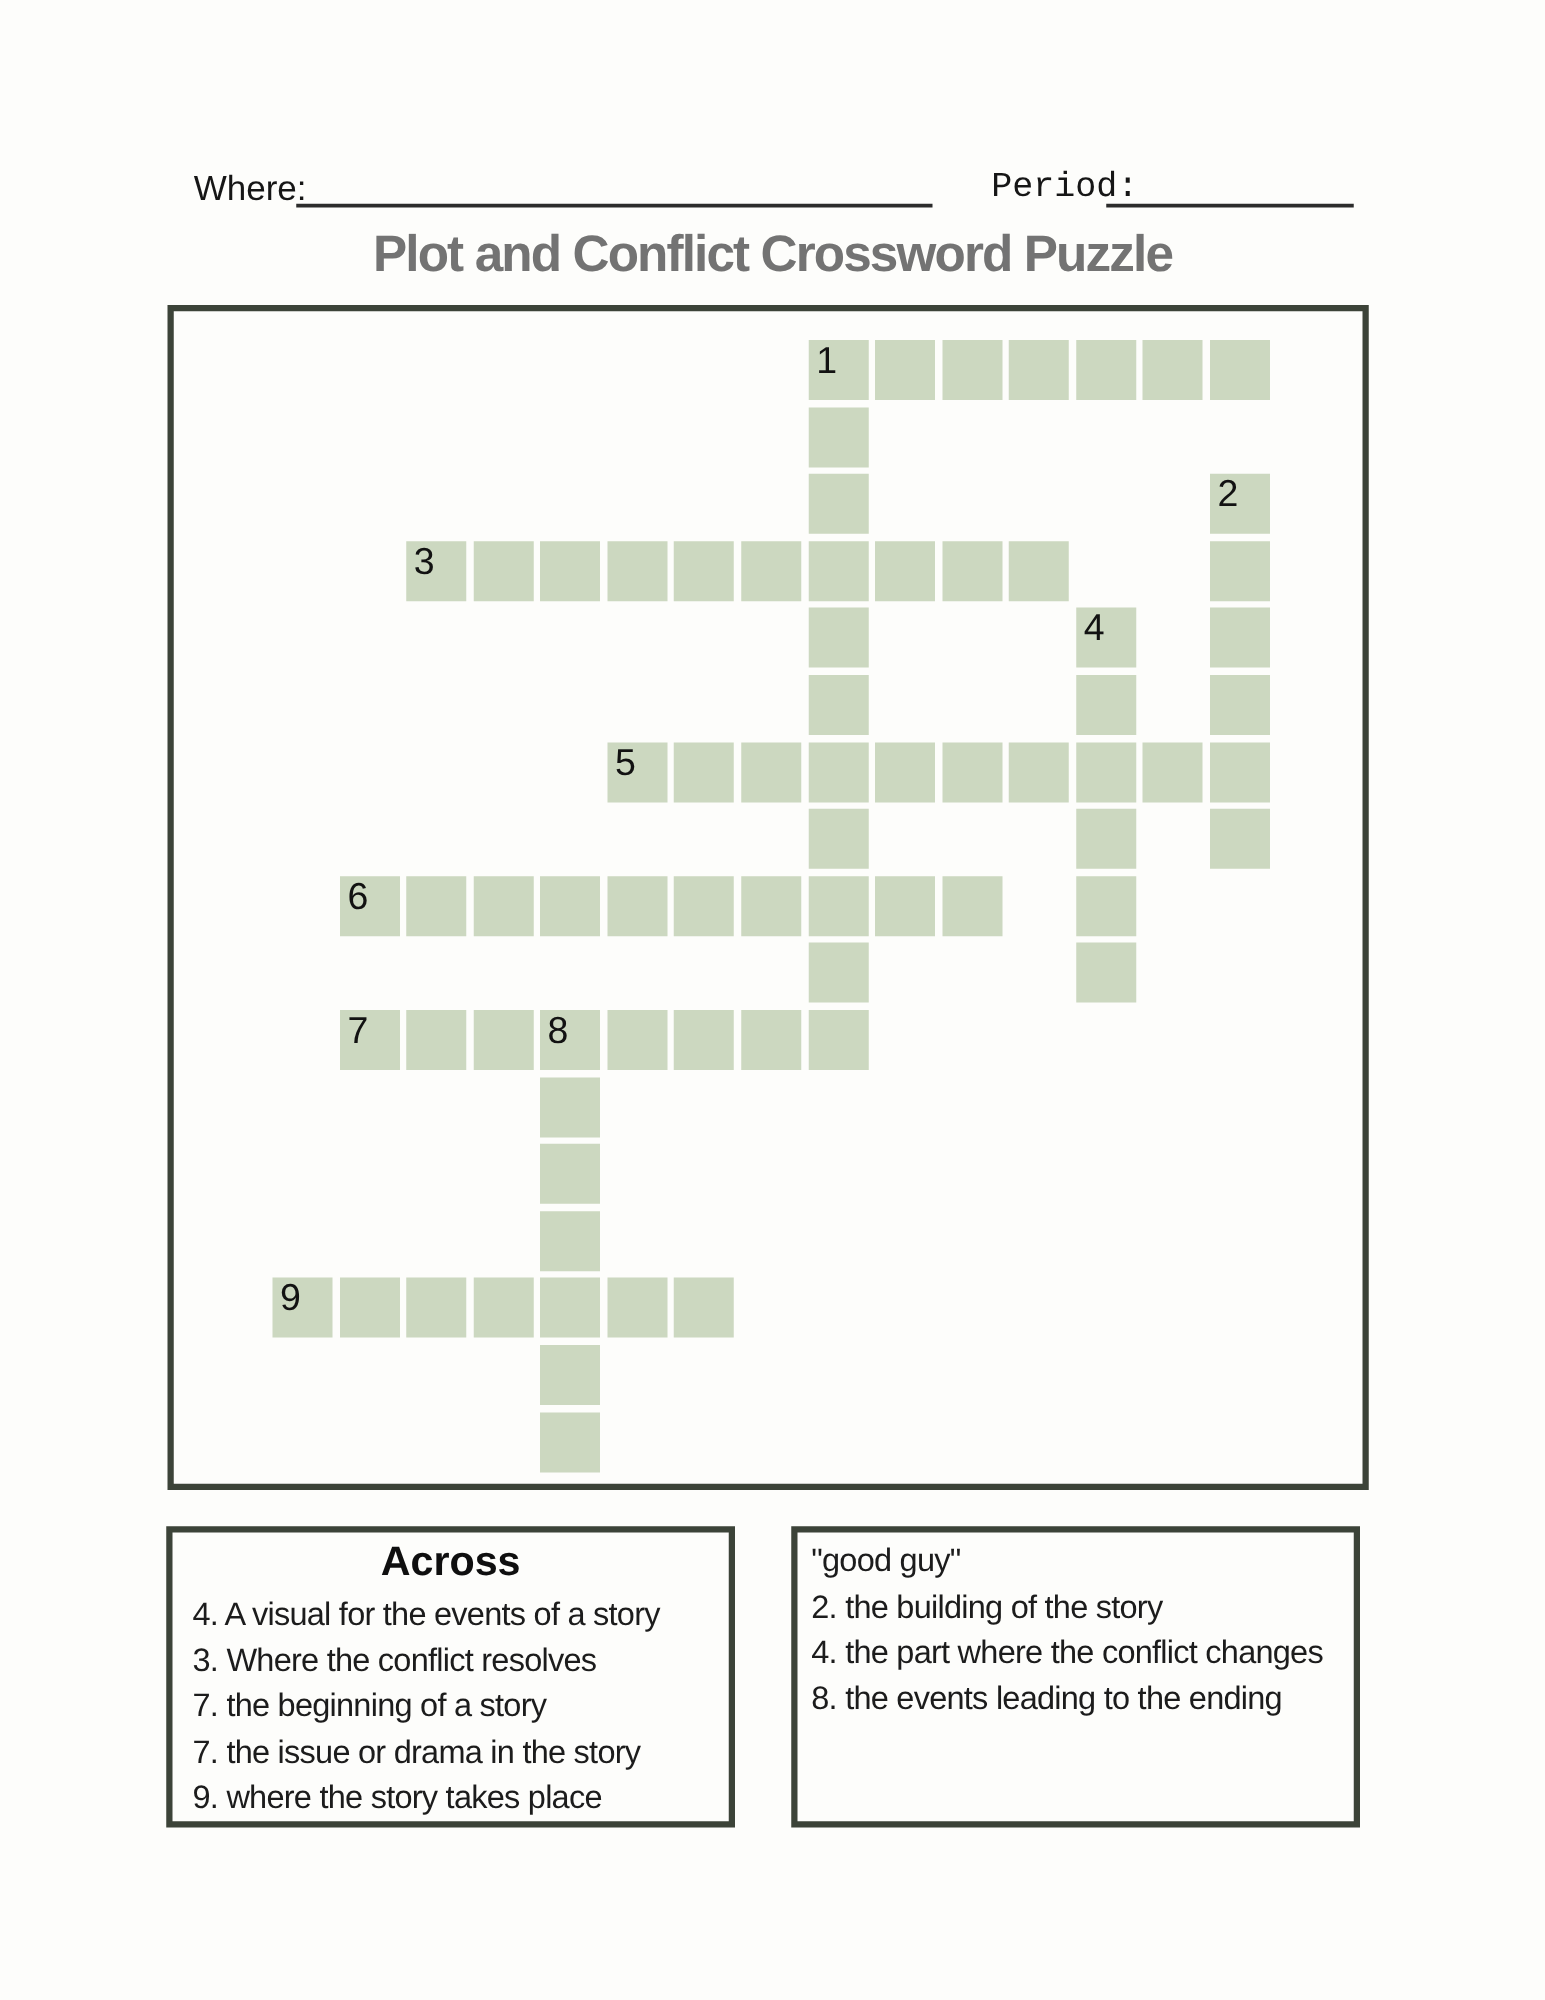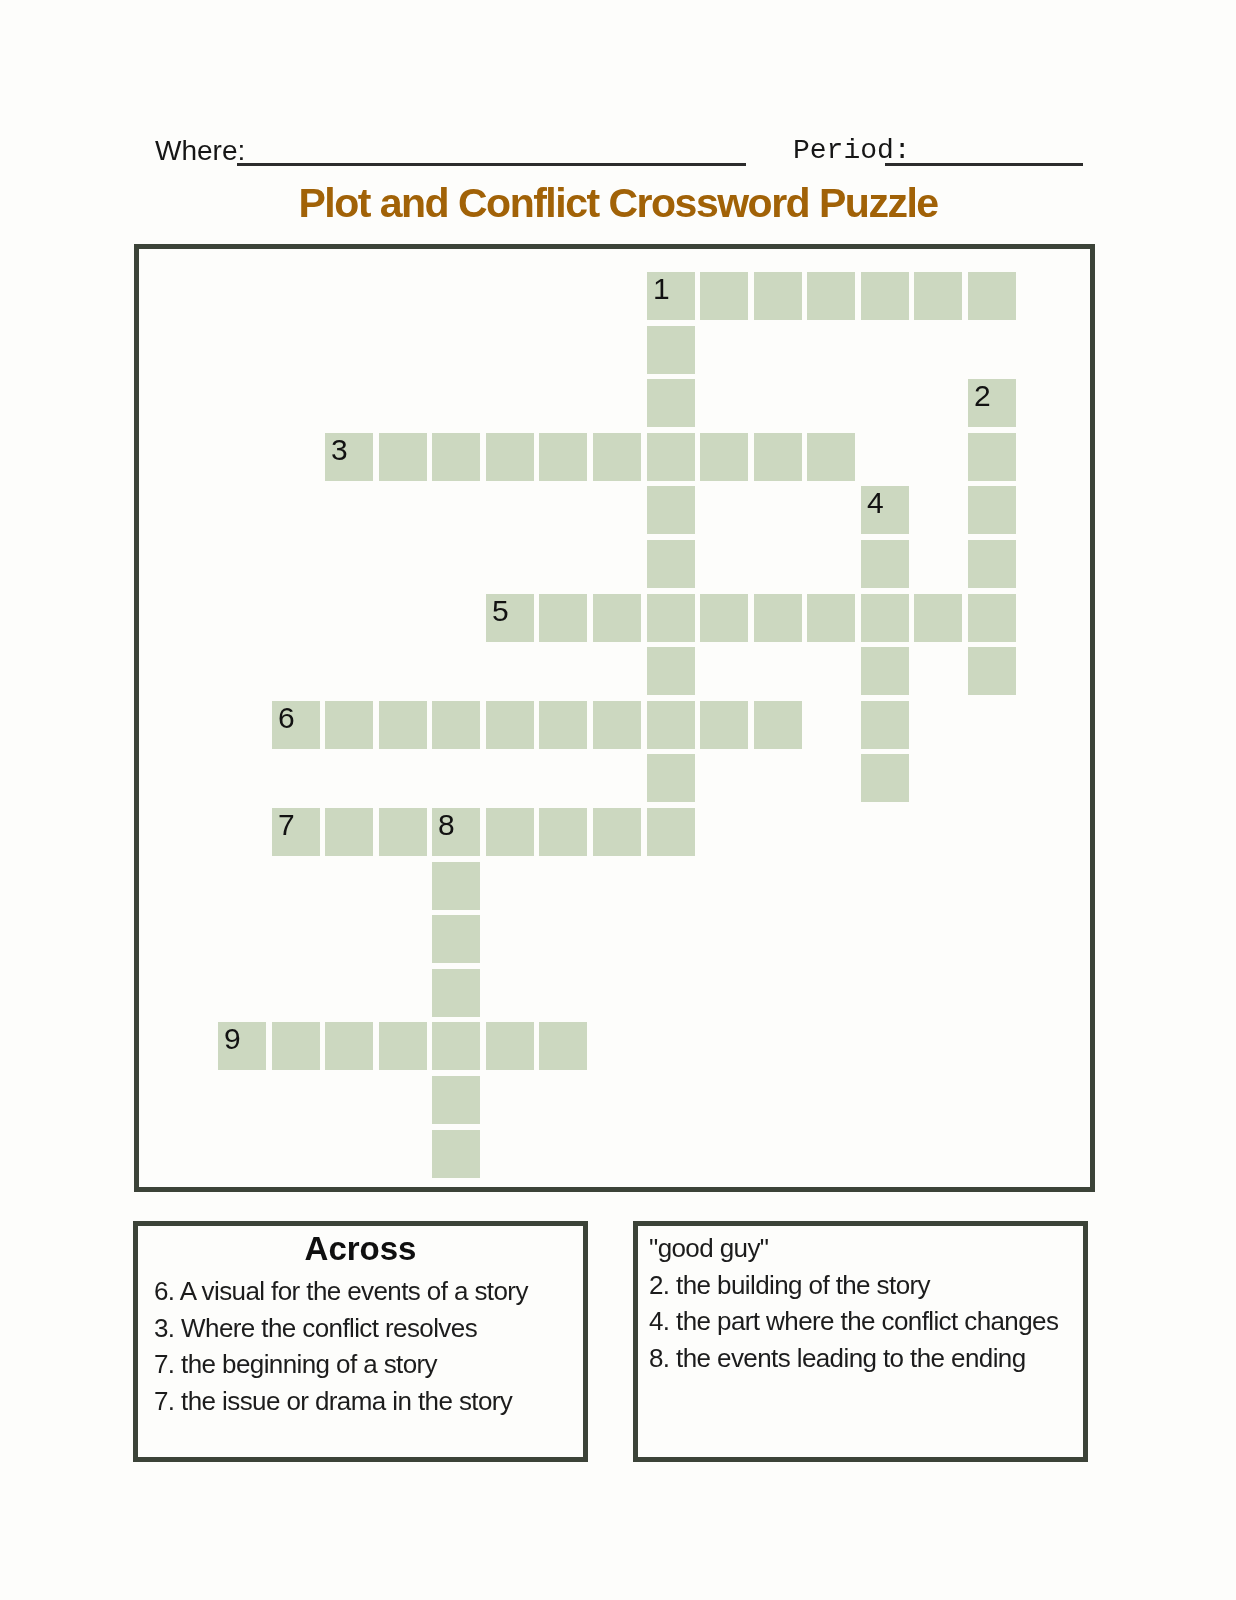--- a/index.html
+++ b/index.html
@@ -34,21 +34,21 @@
   .period-line { left: 885px; top: 163px; width: 198px; }
   .title {
     position: absolute;
     left: 0; right: 0;
     top: 180px;
     margin: 0;
     text-align: center;
     font-size: 41px;
     font-weight: bold;
     letter-spacing: -1.5px;
-    color: #a16207;
+    color: #737373;
   }
   
   .grid-frame {
     position: absolute;
     left: 134px;
     top: 244px;
     width: 961px;
     height: 948px;
     box-sizing: border-box;
     border: 5px solid #3c4338;
@@ -204,24 +204,25 @@
       <div class="cell" style="left: 293px; top: 773px;"></div>
       <div class="cell" style="left: 347px; top: 773px;"></div>
       <div class="cell" style="left: 400px; top: 773px;"></div>
       <div class="cell" style="left: 293px; top: 827px;"></div>
       <div class="cell" style="left: 293px; top: 881px;"></div>
     </div>
 
   <div class="clue-box across">
     <div class="clue-title">Across</div>
     <div class="clue-lines" id="across-lines">
-        <div class="clue-line">6. A visual for the events of a story</div>
+        <div class="clue-line">4. A visual for the events of a story</div>
         <div class="clue-line">3. Where the conflict resolves</div>
         <div class="clue-line">7. the beginning of a story</div>
         <div class="clue-line">7. the issue or drama in the story</div>
+        <div class="clue-line">9. where the story takes place</div>
       </div>
   </div>
 
   <div class="clue-box down">
     <div class="clue-lines" id="down-lines">
         <div class="clue-line">"good guy"</div>
         <div class="clue-line">2. the building of the story</div>
         <div class="clue-line">4. the part where the conflict changes</div>
         <div class="clue-line">8. the events leading to the ending</div>
       </div>

